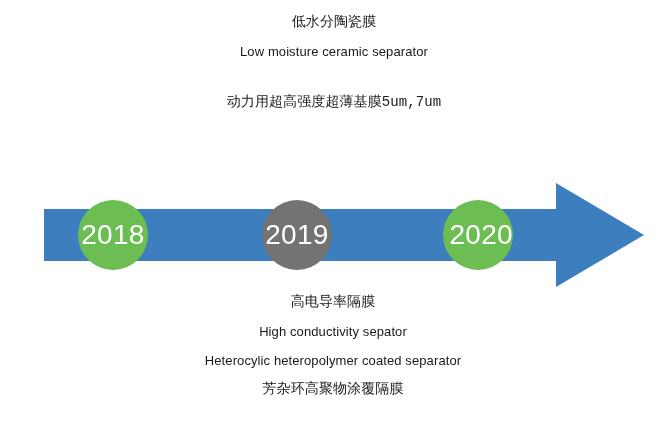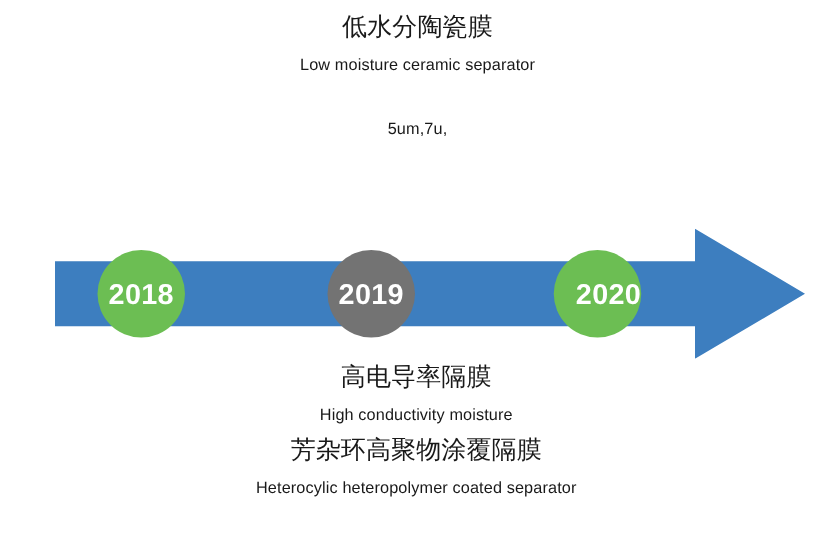--- a/index.html
+++ b/index.html
@@ -27,22 +27,22 @@
   }
   .tline {
     display: block;
     color: #191919;
     font-size: 13px;
     line-height: 29px;
     white-space: nowrap;
     letter-spacing: 0.1px;
   }
   .tline.cjk {
-    font-family: Liberation Serif, serif;
-    font-size: 20px;
+    font-family: Liberation Mono, monospace;
+    font-size: 14px;
   }
 
   #top-text  { top: 8px;  }
   #mid-text  { top: 88px; }
   #bottom-text { top: 288px; }
 
   
   #top-text .tline   { transform: translateX(1px); }
   #mid-text .tline   { transform: translateX(1px); }
   #bottom-text .tline{ transform: translateX(0px); }
@@ -66,42 +66,42 @@
     position: absolute;
     width: 70px;
     height: 70px;
     border-radius: 50%;
     display: flex;
     align-items: center;
     justify-content: center;
   }
   .milestone-label {
     color: #ffffff;
-    font-size: 23px;
-    font-weight: bold;
+    font-size: 28px;
+    font-weight: normal;
     letter-spacing: 0.3px;
     line-height: 1;
     user-select: none;
   }
   #milestone-0 { left: 78px;  top: 200px; }
   #milestone-1 { left: 262px; top: 200px; }
   #milestone-2 { left: 443px; top: 200px; justify-content: flex-end; }
 </style>
 </head>
 <body>
 
 <div id="canvas">
 
   <div id="top-text" class="text-block">
     <span class="tline cjk">低水分陶瓷膜</span>
     <span class="tline">Low moisture ceramic separator</span>
   </div>
 
   <div id="mid-text" class="text-block">
-    <span class="tline">5um,7u,</span>
+    <span class="tline cjk">动力用超高强度超薄基膜5um,7um</span>
   </div>
 
   <div id="arrow-shape">
     <svg viewBox="0 0 600 104" xmlns="http://www.w3.org/2000/svg" aria-hidden="true">
       <polygon points="0,26 512,26 512,0 600,52 512,104 512,78 0,78" fill="#3D7EBF"></polygon>
     </svg>
   </div>
 
   <div id="milestone-0" class="milestone" style="background:#6CBE53;">
     <span class="milestone-label">2018</span>
@@ -110,18 +110,18 @@
   <div id="milestone-1" class="milestone" style="background:#737373;">
     <span class="milestone-label">2019</span>
   </div>
 
   <div id="milestone-2" class="milestone" style="background:#6CBE53;">
     <span class="milestone-label">2020</span>
   </div>
 
   <div id="bottom-text" class="text-block">
     <span class="tline cjk">高电导率隔膜</span>
-    <span class="tline">High conductivity moisture</span>
+    <span class="tline">High conductivity sepator</span>
+    <span class="tline">Heterocylic heteropolymer coated separator</span>
     <span class="tline cjk">芳杂环高聚物涂覆隔膜</span>
-    <span class="tline">Heterocylic heteropolymer coated separator</span>
   </div>
 
 </div>
 
 </body></html>

